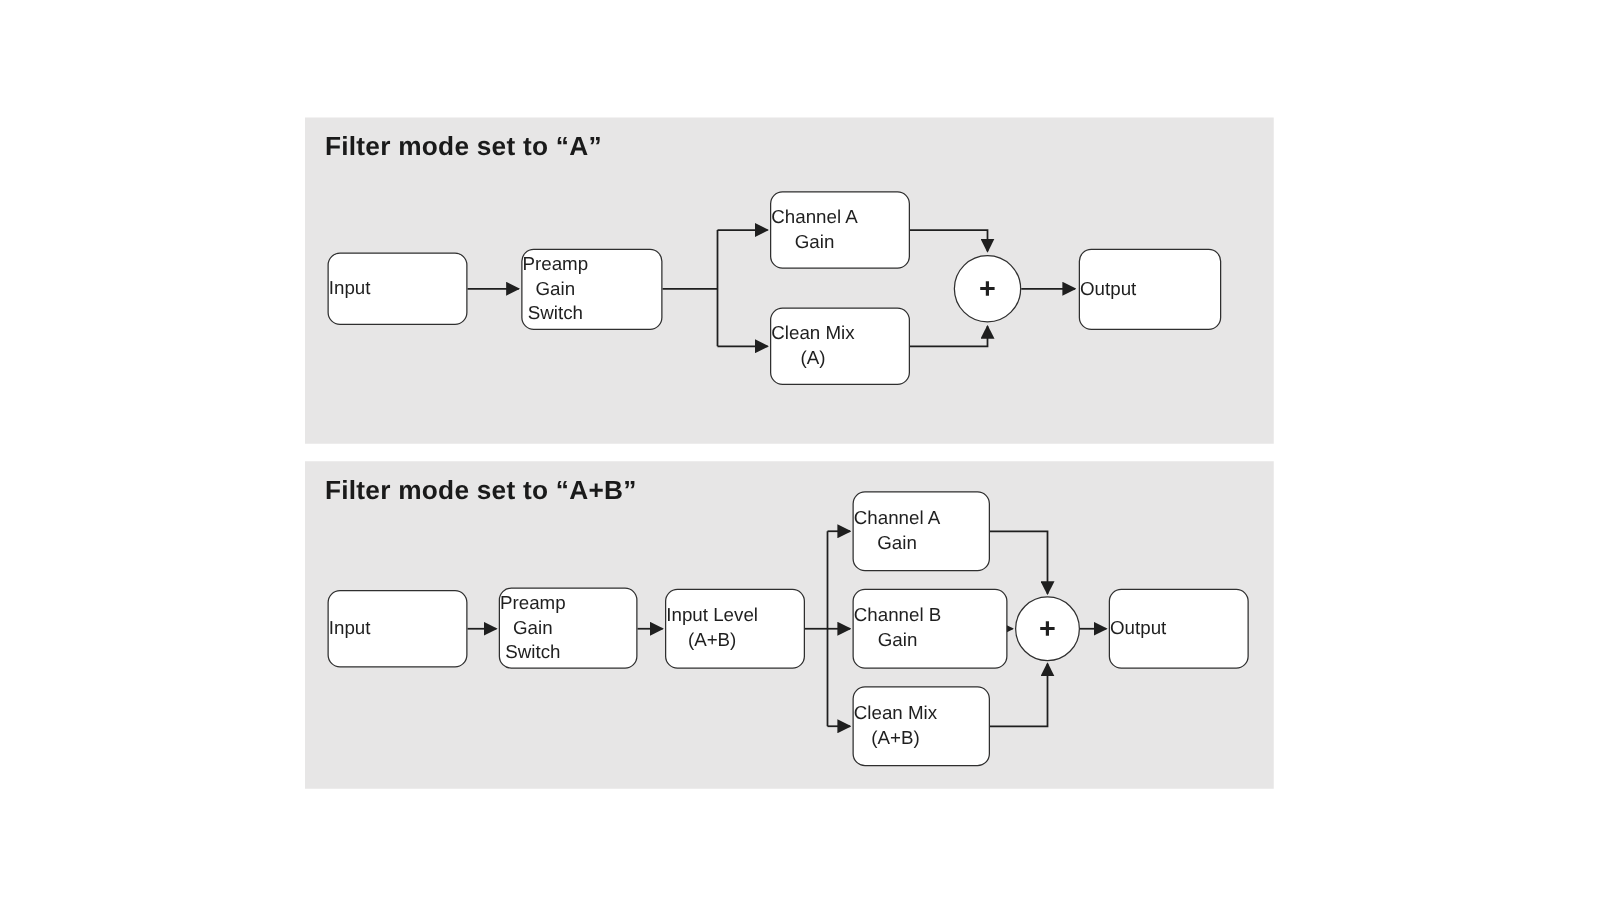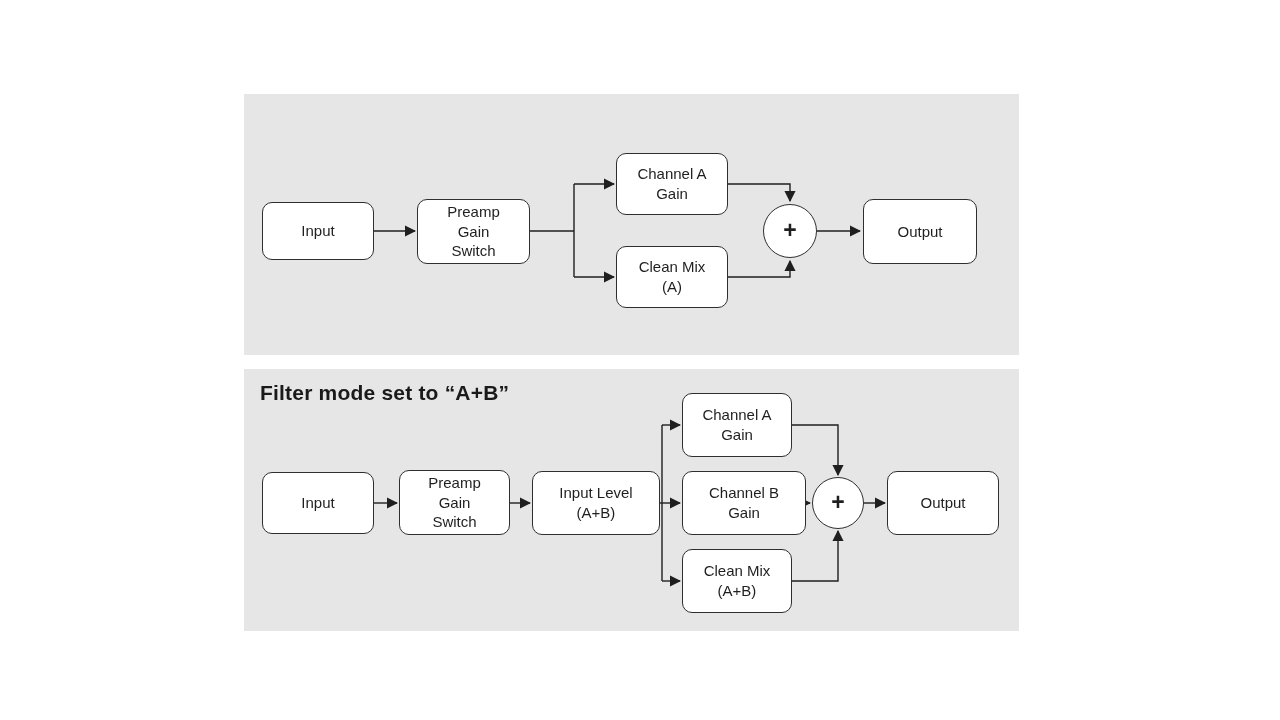--- a/index.html
+++ b/index.html
@@ -27,21 +27,20 @@
     white-space: nowrap;
   }
 
   .node {
     position: absolute;
     background: #ffffff;
     border: 1.5px solid #2f2f2f;
     border-radius: 10px;
     display: flex;
     align-items: center;
-    justify-content: center;
   }
   .node .lbl {
     white-space: pre-line;
     text-align: center;
     font-size: 15px;
     line-height: 1.32;
     color: #1f1f1f;
   }
 
   .sum {
@@ -72,21 +71,21 @@
   .pa-input     { left: 18px;  top: 108px; width: 112px; height: 58px; }
   .pa-preamp    { left: 173px; top: 105px; width: 113px; height: 65px; }
   .pa-channel-a { left: 372px; top: 59px;  width: 112px; height: 62px; }
   .pa-cleanmix  { left: 372px; top: 152px; width: 112px; height: 62px; }
   .pa-sum       { left: 519px; top: 110px; width: 54px;  height: 54px; }
   .pa-output    { left: 619px; top: 105px; width: 114px; height: 65px; }
 
   
   .pb-input     { left: 18px;  top: 103px; width: 112px; height: 62px; }
   .pb-preamp    { left: 155px; top: 101px; width: 111px; height: 65px; }
-  .pb-inlevel   { left: 288px; top: 102px; width: 128px; height: 64px; }
+  .pb-inlevel   { left: 288px; top: 102px; width: 112px; height: 64px; }
   .pb-channel-a { left: 438px; top: 24px;  width: 110px; height: 64px; }
   .pb-channel-b { left: 438px; top: 102px; width: 124px; height: 64px; }
   .pb-cleanmix  { left: 438px; top: 180px; width: 110px; height: 64px; }
   .pb-sum       { left: 568px; top: 108px; width: 52px;  height: 52px; }
   .pb-output    { left: 643px; top: 102px; width: 112px; height: 64px; }
 </style>
 </head>
 <body>
 
 <div class="stage">
@@ -103,20 +102,21 @@
         <path d="M286,137 L330,137"></path>
         <path d="M330,90 L330,183"></path>
         <path d="M330,90 L370,90" marker-end="url(#arrA)"></path>
         <path d="M330,183 L370,183" marker-end="url(#arrA)"></path>
         <path d="M484,90 L546,90 L546,107" marker-end="url(#arrA)"></path>
         <path d="M484,183 L546,183 L546,167" marker-end="url(#arrA)"></path>
         <path d="M573,137 L616,137" marker-end="url(#arrA)"></path>
       </g>
     </svg>
 
+    <div class="panel-title">Filter mode set to “A”</div>
 
     <div class="node pa-input">
       <span class="lbl">Input</span>
     </div>
     <div class="node pa-preamp">
       <span class="lbl">Preamp
 Gain
 Switch</span>
     </div>
     <div class="node pa-channel-a">

